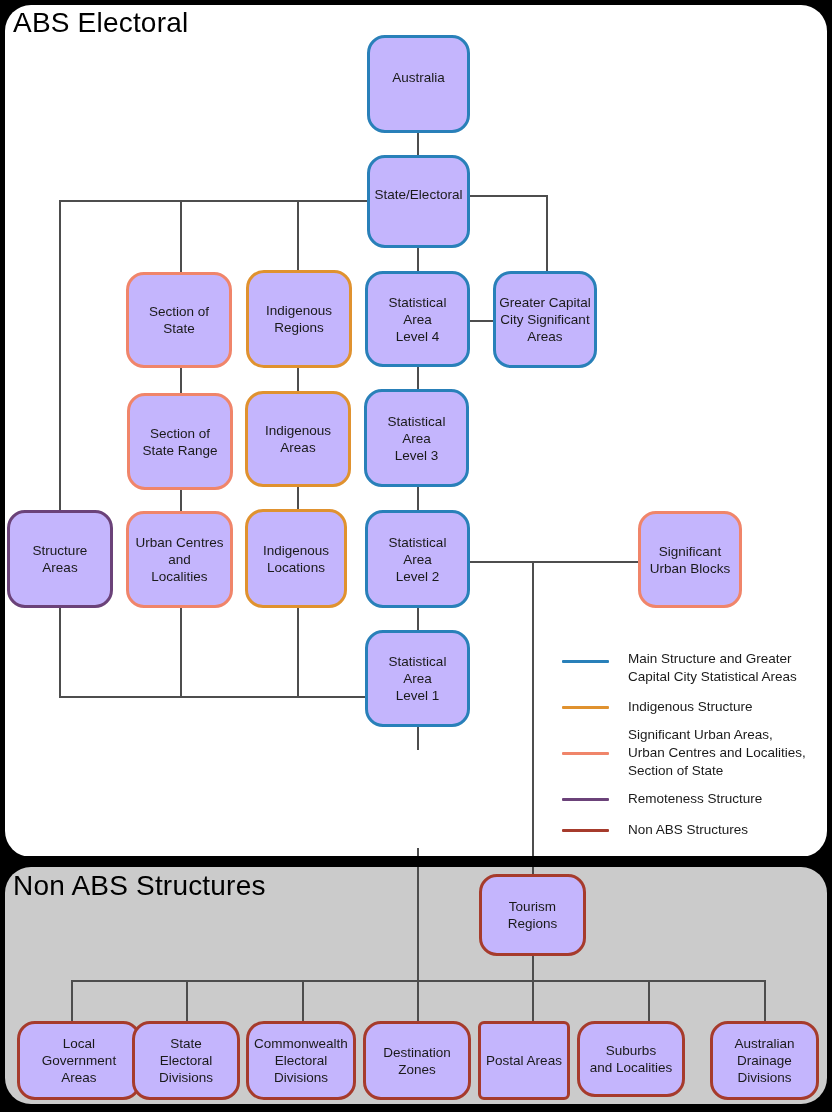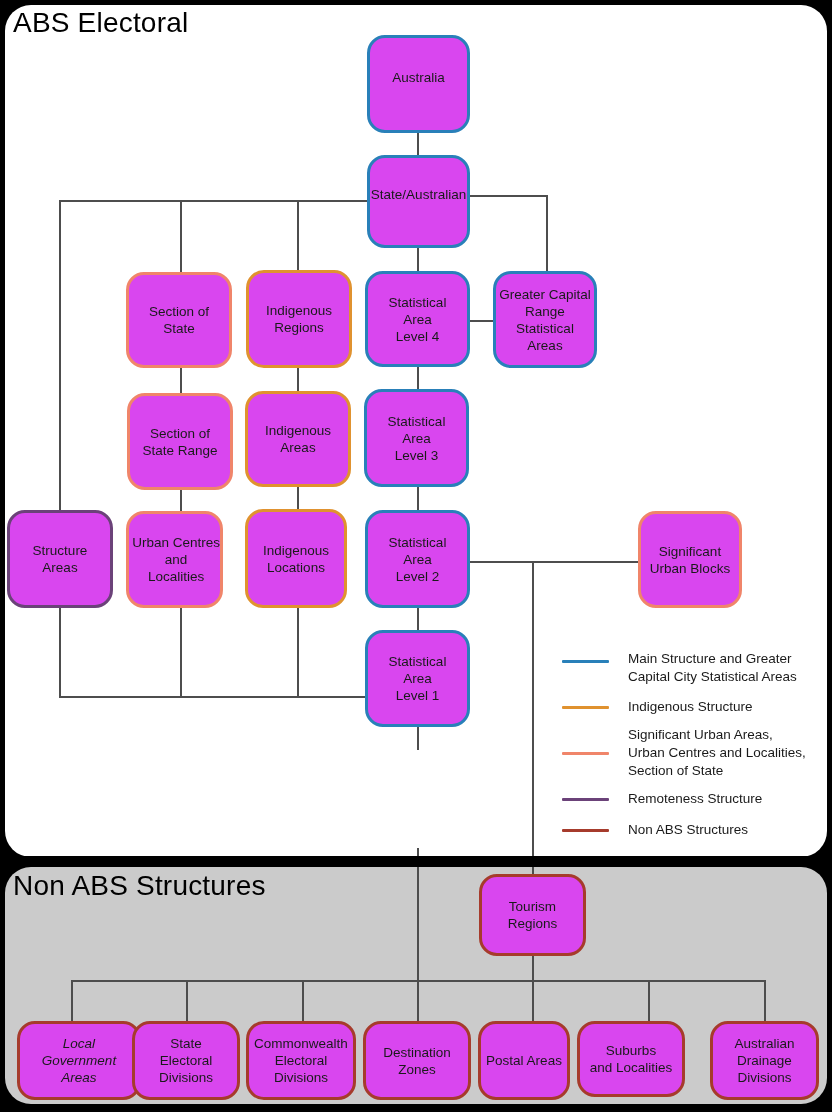--- a/index.html
+++ b/index.html
@@ -10,21 +10,21 @@
   .panel{position:absolute;left:5px;width:822px;border-radius:26px;z-index:1;}
   .panel-abs{top:5px;height:852px;background:#fff;}
   .panel-nonabs{top:867px;height:237px;background:#cbcbcb;}
   .section-title{
     position:absolute;z-index:6;font-size:28px;letter-spacing:0.2px;
     color:#000;white-space:nowrap;
   }
   .line{position:absolute;background:#4d4d4d;z-index:2;}
   .divider-mask{position:absolute;left:0;top:856px;width:832px;height:11px;background:#000;z-index:3;}
   .node{
-    position:absolute;z-index:4;background:#d946ef;border:3px solid #888;border-radius:18px;
+    position:absolute;z-index:4;background:#c4b5fd;border:3px solid #888;border-radius:18px;
     display:flex;align-items:center;justify-content:center;box-sizing:border-box;
   }
   .node-label{
     font-size:13.5px;line-height:17px;text-align:center;white-space:pre-line;
   }
   .lift .node-label{position:relative;top:-7px;}
   .legend-item{position:absolute;z-index:5;}
   .legend-swatch{position:absolute;width:47px;height:3px;border-radius:1px;}
   .legend-label{
     position:absolute;left:66px;top:0;width:220px;
@@ -74,58 +74,58 @@
       <div class="line" style="left: 302px; top: 980px; width: 1.5px; height: 41px;"></div>
       <div class="line" style="left: 648px; top: 980px; width: 1.5px; height: 41px;"></div>
       <div class="line" style="left: 764px; top: 980px; width: 1.5px; height: 41px;"></div>
     </div>
   <div class="divider-mask"></div>
 
   <div class="node lift" style="left: 367px; top: 35px; width: 103px; height: 98px; border-color: rgb(41, 128, 185);">
       <span class="node-label">Australia</span>
     </div>
   <div class="node lift" style="left: 367px; top: 155px; width: 103px; height: 93px; border-color: rgb(41, 128, 185);">
-      <span class="node-label">State/Australian</span>
+      <span class="node-label">State/Electoral</span>
     </div>
   <div class="node" style="left: 126px; top: 272px; width: 106px; height: 96px; border-color: rgb(240, 133, 106);">
       <span class="node-label">Section of
 State</span>
     </div>
   <div class="node" style="left: 246px; top: 270px; width: 106px; height: 98px; border-color: rgb(224, 146, 47);">
       <span class="node-label">Indigenous
 Regions</span>
     </div>
   <div class="node" style="left: 365px; top: 271px; width: 105px; height: 96px; border-color: rgb(41, 128, 185);">
       <span class="node-label">Statistical
 Area
 Level 4</span>
     </div>
   <div class="node" style="left: 493px; top: 271px; width: 104px; height: 97px; border-color: rgb(41, 128, 185);">
       <span class="node-label">Greater Capital
-Range Statistical
+City Significant
 Areas</span>
     </div>
   <div class="node" style="left: 127px; top: 393px; width: 106px; height: 97px; border-color: rgb(240, 133, 106);">
       <span class="node-label">Section of
 State Range</span>
     </div>
   <div class="node" style="left: 245px; top: 391px; width: 106px; height: 96px; border-color: rgb(224, 146, 47);">
       <span class="node-label">Indigenous
 Areas</span>
     </div>
   <div class="node" style="left: 364px; top: 389px; width: 105px; height: 98px; border-color: rgb(41, 128, 185);">
       <span class="node-label">Statistical
 Area
 Level 3</span>
     </div>
   <div class="node" style="left: 7px; top: 510px; width: 106px; height: 98px; border-color: rgb(107, 66, 121);">
       <span class="node-label">Structure
 Areas</span>
     </div>
-  <div class="node" style="left: 126px; top: 511px; width: 97px; height: 97px; border-color: rgb(240, 133, 106); justify-content: flex-end;">
+  <div class="node" style="left: 126px; top: 511px; width: 107px; height: 97px; border-color: rgb(240, 133, 106);">
       <span class="node-label">Urban Centres
 and
 Localities</span>
     </div>
   <div class="node" style="left: 245px; top: 509px; width: 102px; height: 99px; border-color: rgb(224, 146, 47);">
       <span class="node-label">Indigenous
 Locations</span>
     </div>
   <div class="node" style="left: 365px; top: 510px; width: 105px; height: 98px; border-color: rgb(41, 128, 185);">
       <span class="node-label">Statistical
@@ -139,40 +139,40 @@
   <div class="node" style="left: 365px; top: 630px; width: 105px; height: 97px; border-color: rgb(41, 128, 185);">
       <span class="node-label">Statistical
 Area
 Level 1</span>
     </div>
 
   <div class="node" style="left: 479px; top: 874px; width: 107px; height: 82px; border-color: rgb(166, 59, 44);">
       <span class="node-label">Tourism
 Regions</span>
     </div>
-  <div class="node" style="left: 17px; top: 1021px; width: 124px; height: 79px; border-color: rgb(166, 59, 44); font-style: italic;">
+  <div class="node" style="left: 17px; top: 1021px; width: 124px; height: 79px; border-color: rgb(166, 59, 44);">
       <span class="node-label">Local
 Government
 Areas</span>
     </div>
   <div class="node" style="left: 132px; top: 1021px; width: 108px; height: 79px; border-color: rgb(166, 59, 44);">
       <span class="node-label">State
 Electoral
 Divisions</span>
     </div>
   <div class="node" style="left: 246px; top: 1021px; width: 110px; height: 79px; border-color: rgb(166, 59, 44);">
       <span class="node-label">Commonwealth
 Electoral
 Divisions</span>
     </div>
   <div class="node" style="left: 363px; top: 1021px; width: 108px; height: 79px; border-color: rgb(166, 59, 44);">
       <span class="node-label">Destination
 Zones</span>
     </div>
-  <div class="node" style="left: 478px; top: 1021px; width: 92px; height: 79px; border-color: rgb(166, 59, 44);">
+  <div class="node" style="left: 478px; top: 1021px; width: 92px; height: 79px; border-color: rgb(166, 59, 44); border-radius: 6px;">
       <span class="node-label">Postal Areas</span>
     </div>
   <div class="node" style="left: 577px; top: 1021px; width: 108px; height: 76px; border-color: rgb(166, 59, 44);">
       <span class="node-label">Suburbs
 and Localities</span>
     </div>
   <div class="node" style="left: 710px; top: 1021px; width: 109px; height: 79px; border-color: rgb(166, 59, 44);">
       <span class="node-label">Australian
 Drainage
 Divisions</span>

